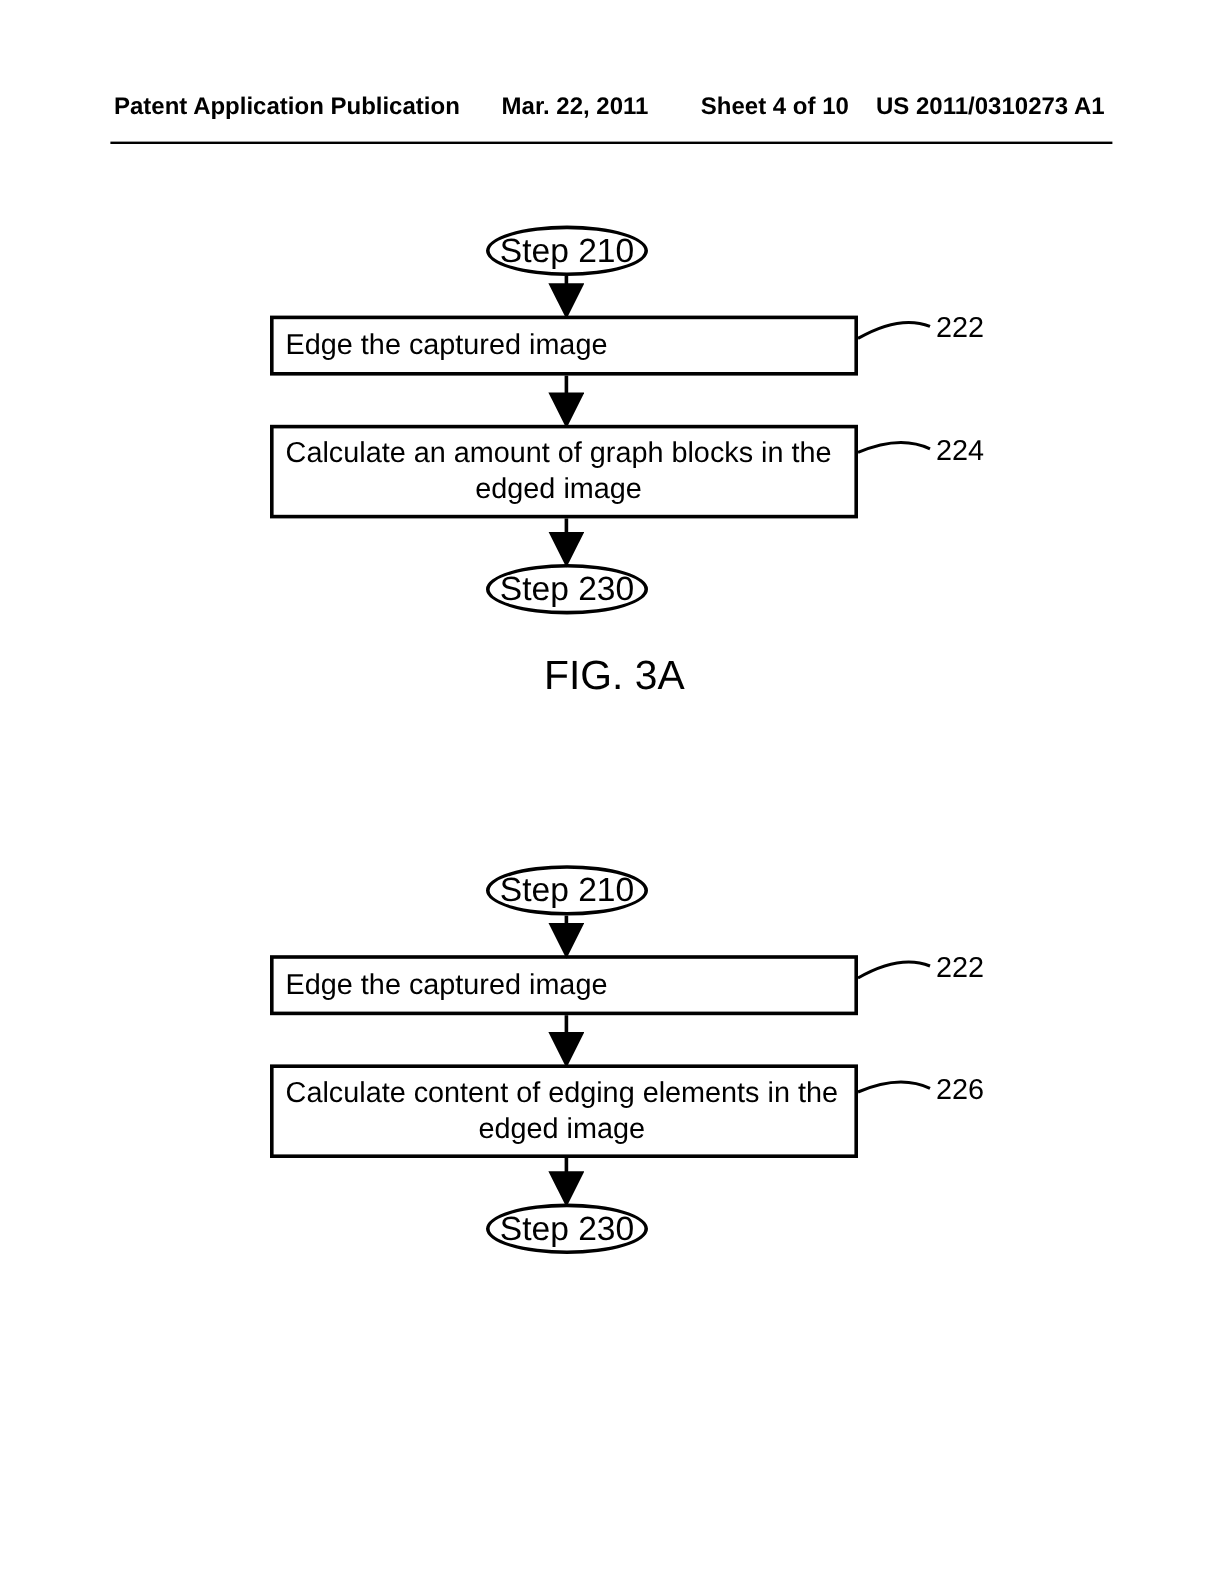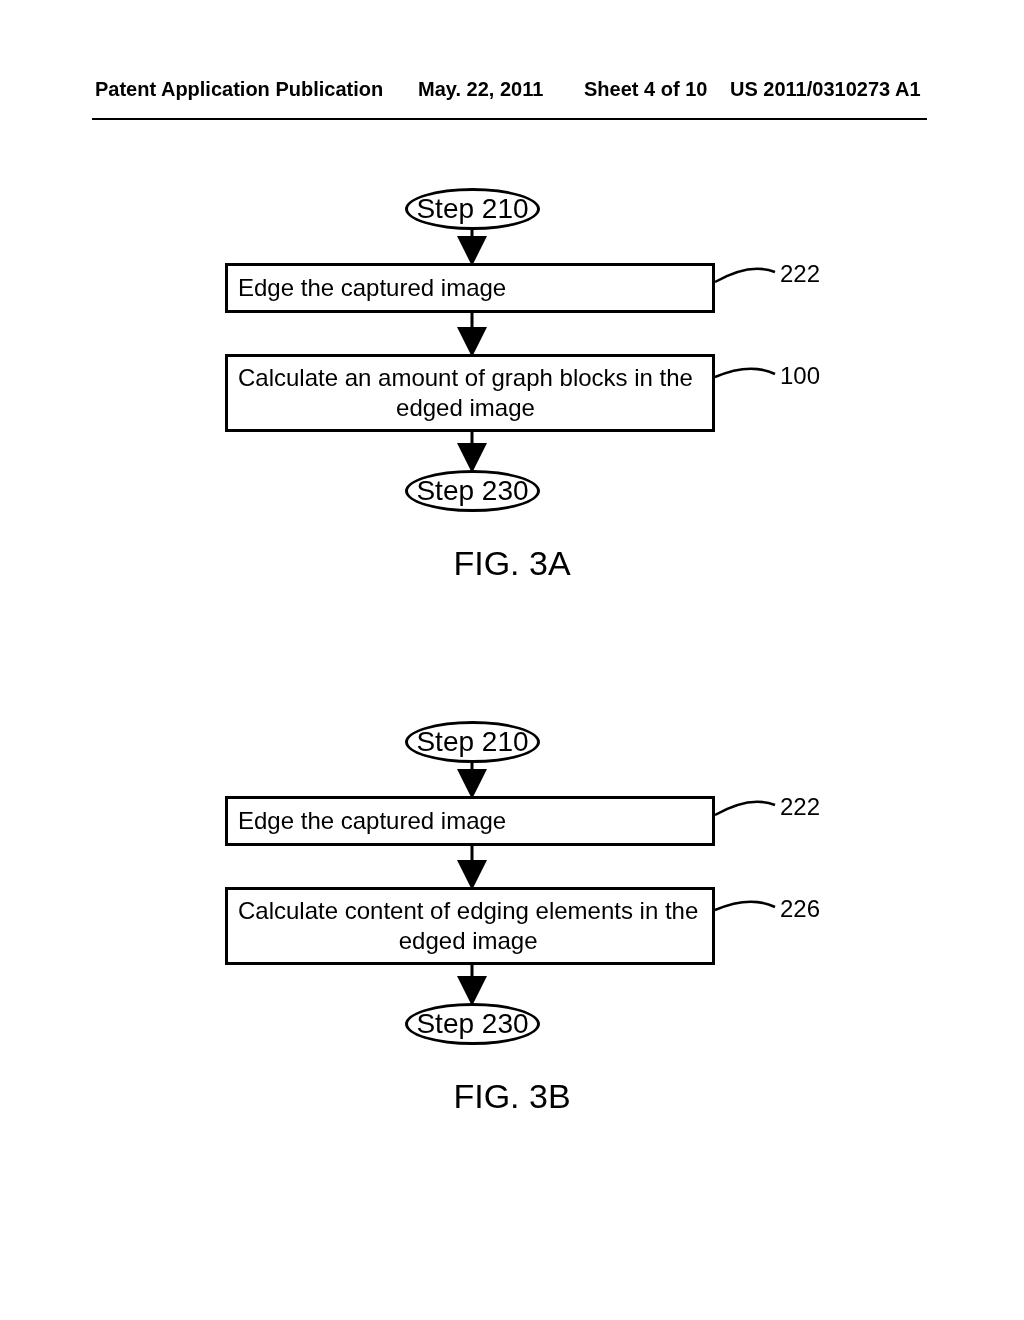--- a/index.html
+++ b/index.html
@@ -85,21 +85,21 @@
   
   svg { position: absolute; left: 0; top: 0; overflow: visible; }
 </style>
 </head>
 <body>
 
 <div class="page">
 
   <div class="header">
     <span class="pub-type">Patent Application Publication</span>
-    <span class="pub-date">May. 22, 2011</span>
+    <span class="pub-date">Mar. 22, 2011</span>
     <span class="sheet">Sheet 4 of 10</span>
     <span class="pub-num">US 2011/0310273 A1</span>
   </div>
   <hr class="header-rule">
 
   <div class="diagram diagram-a">
 
     <div class="ellipse" style="left:405px; top:6px; width:135px; height:42px;">
       <span>Step 210</span>
     </div>
@@ -111,21 +111,21 @@
     <div class="box" style="left:225px; top:172px; width:490px; height:78px; white-space:pre-line;">
       <span>Calculate an amount of graph blocks in the
 edged image</span>
     </div>
 
     <div class="ellipse" style="left:405px; top:288px; width:135px; height:42px;">
       <span>Step 230</span>
     </div>
 
     <span class="ref-num" style="left:780px; top:78px;">222</span>
-    <span class="ref-num" style="left:780px; top:180px;">100</span>
+    <span class="ref-num" style="left:780px; top:180px;">224</span>
 
     <svg width="1024" height="400">
       <defs>
         <marker id="arrowA" markerWidth="10" markerHeight="10" refX="8" refY="5" orient="auto">
           <path d="M0,0 L10,5 L0,10 z" fill="#000"></path>
         </marker>
       </defs>
 
       <line x1="472" y1="48" x2="472" y2="78" stroke="#000" stroke-width="3" marker-end="url(#arrowA)"></line>
       <line x1="472" y1="131" x2="472" y2="169" stroke="#000" stroke-width="3" marker-end="url(#arrowA)"></line>
@@ -166,16 +166,15 @@
           <path d="M0,0 L10,5 L0,10 z" fill="#000"></path>
         </marker>
       </defs>
       <line x1="472" y1="48" x2="472" y2="78" stroke="#000" stroke-width="3" marker-end="url(#arrowB)"></line>
       <line x1="472" y1="131" x2="472" y2="169" stroke="#000" stroke-width="3" marker-end="url(#arrowB)"></line>
       <line x1="472" y1="250" x2="472" y2="285" stroke="#000" stroke-width="3" marker-end="url(#arrowB)"></line>
       <path d="M715,100 Q750,80 775,90" stroke="#000" stroke-width="2.5" fill="none"></path>
       <path d="M715,195 Q750,180 775,192" stroke="#000" stroke-width="2.5" fill="none"></path>
     </svg>
 
-    <div class="fig-label" style="top:362px;">FIG. 3B</div>
   </div>
 
 </div>
 
 </body></html>

